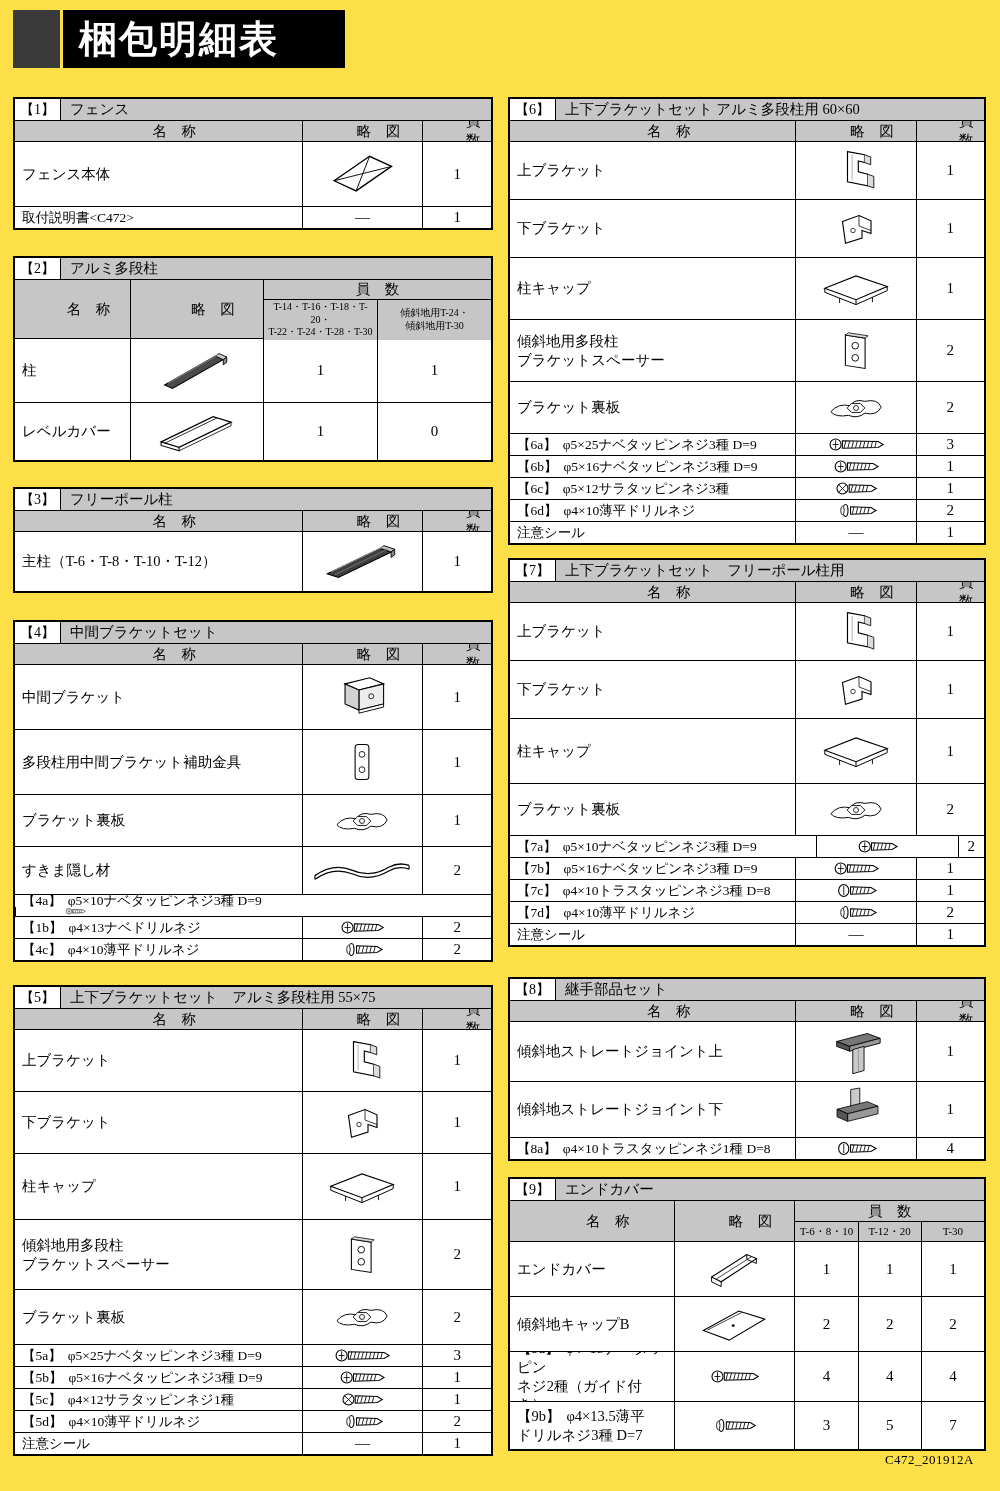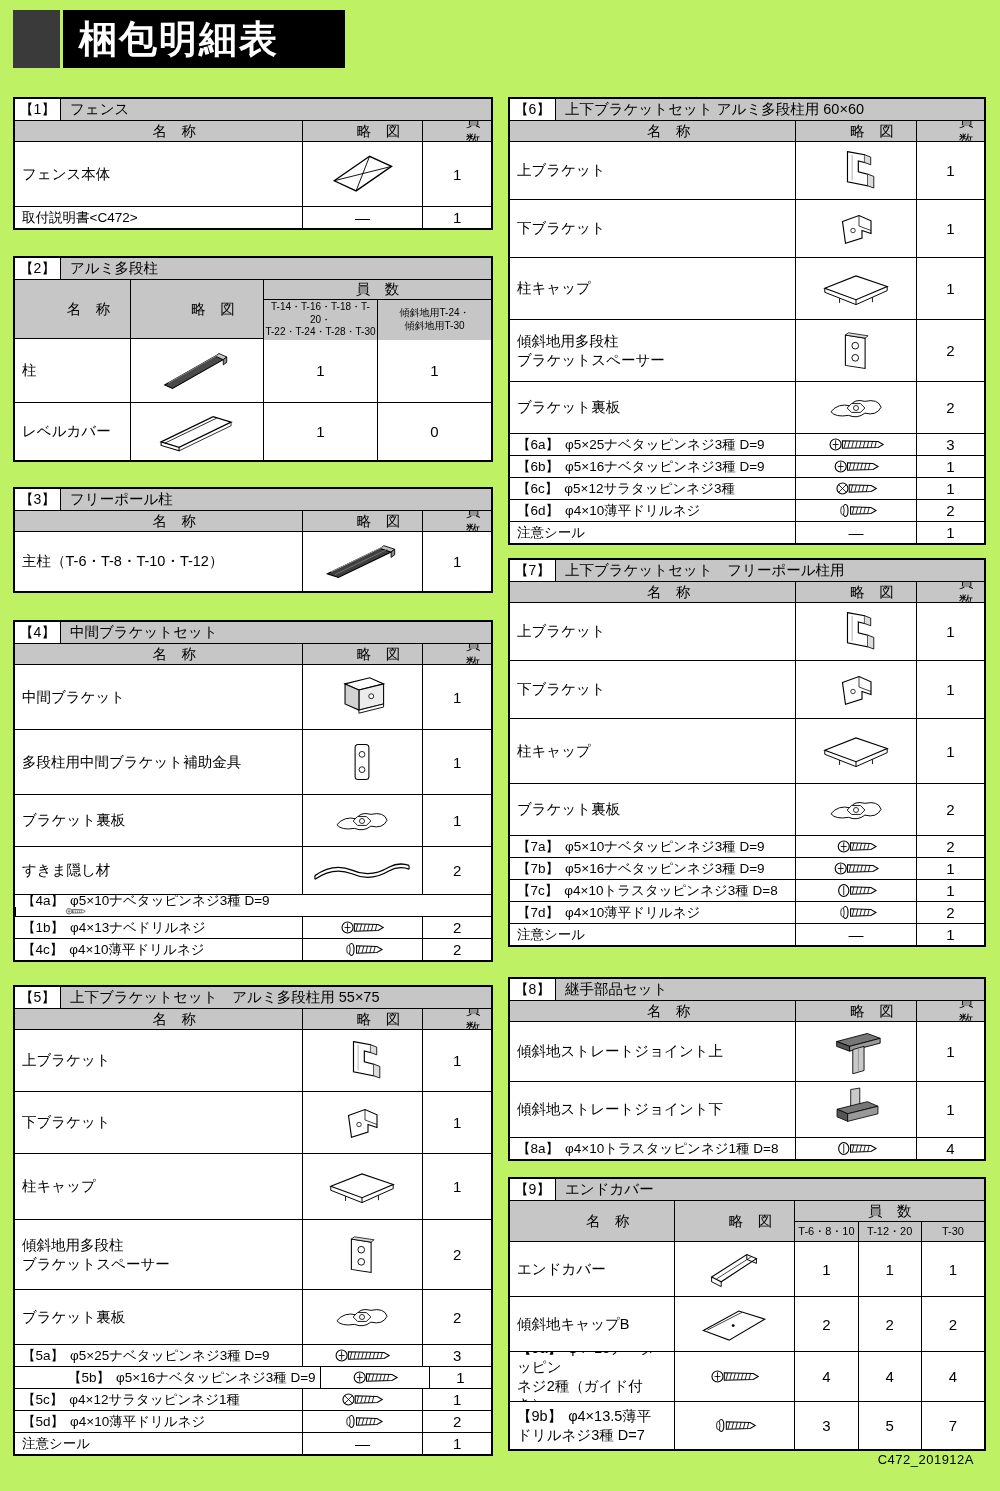--- a/index.html
+++ b/index.html
@@ -2,21 +2,21 @@
 <html><head>
 <meta charset="utf-8">
 <style>
   * { box-sizing: border-box; margin: 0; padding: 0; }
   html,body { background:#fff; }
   body {
     width: 1000px; height: 1491px;
     font-family: "Liberation Sans", "DejaVu Sans", sans-serif;
     color: #000;
   }
-  .page { position: relative; width: 1000px; height: 1491px; background: #bef264; overflow: hidden; }
+  .page { position: relative; width: 1000px; height: 1491px; background: #fde047; overflow: hidden; font-family: Liberation Serif, serif; }
 
   
   .header { position: absolute; top: 10px; left: 13px; display: flex; height: 58px; }
   .header-accent { width: 47px; height: 58px; background: #3a3a3a; margin-right: 3px; }
   .header-bar { background: #000; height: 58px; display: flex; align-items: center; padding: 0 66px 0 16px; }
   .header-title { color: #fff; font-size: 38px; font-weight: bold; letter-spacing: 2px; }
 
   
   .col { position: absolute; top: 97px; }
   .col-left  { left: 13px;  width: 480px; }
@@ -420,21 +420,21 @@
               <line x1="35.5" y1="6" x2="33.5" y2="14" stroke="#000" stroke-width="1"></line>
               <line x1="40" y1="6" x2="38" y2="14" stroke="#000" stroke-width="1"></line>
               <line x1="44.5" y1="6" x2="42.5" y2="14" stroke="#000" stroke-width="1"></line>
               <line x1="49" y1="6" x2="47" y2="14" stroke="#000" stroke-width="1"></line>
               <line x1="53.5" y1="6" x2="51.5" y2="14" stroke="#000" stroke-width="1"></line>
               <line x1="58" y1="6" x2="56" y2="14" stroke="#000" stroke-width="1"></line>
             </svg>
           </div>
           <div class="tcell c-qty qty-cell">3</div>
         </div>
-        <div class="trow small" style="height: 22px; padding-left: 46px;">
+        <div class="trow small" style="height: 22px;">
           <div class="tcell c-name name-cell">
             <div class="name-inner"><span class="row-id">【5b】</span><span class="name-text">φ5×16ナベタッピンネジ3種 D=9</span></div>
           </div>
           <div class="tcell c-sketch sketch-cell">
             <svg viewBox="0 0 56 20" width="48" height="17">
               <circle cx="10" cy="10" r="6.5" fill="#fff" stroke="#000" stroke-width="1.3"></circle>
               <line x1="10" y1="5" x2="10" y2="15" stroke="#000" stroke-width="1"></line>
               <line x1="6.5" y1="10" x2="13.5" y2="10" stroke="#000" stroke-width="1"></line>
               <path d="M18,5.5 L48,6.5 L54,10 L48,13.5 L18,14.5 Z" fill="#fff" stroke="#000" stroke-width="1.2"></path>
               <line x1="22" y1="6" x2="20" y2="14" stroke="#000" stroke-width="1"></line>
@@ -720,21 +720,21 @@
           </div>
           <div class="tcell c-sketch sketch-cell">
             <svg width="62" height="32" viewBox="0 0 84 42">
               <path d="M8,26 Q18,14 34,18 Q40,8 54,12 Q72,8 76,20 Q70,32 54,28 Q44,36 32,31 Q14,34 8,26 Z" fill="#fff" stroke="#000" stroke-width="1.3"></path>
               <polygon points="36,15 48,15 54,21 48,27 36,27 30,21" fill="#fff" stroke="#000" stroke-width="1.2"></polygon>
               <circle cx="42" cy="21" r="3.4" fill="#fff" stroke="#000" stroke-width="1.1"></circle>
             </svg>
           </div>
           <div class="tcell c-qty qty-cell">2</div>
         </div>
-        <div class="trow small" style="height: 22px;">
+        <div class="trow small" style="height: 22px; gap: 21px;">
           <div class="tcell c-name name-cell">
             <div class="name-inner"><span class="row-id">【7a】</span><span class="name-text">φ5×10ナベタッピンネジ3種 D=9</span></div>
           </div>
           <div class="tcell c-sketch sketch-cell">
             <svg viewBox="0 0 50 20" width="43" height="17">
               <circle cx="10" cy="10" r="6.5" fill="#fff" stroke="#000" stroke-width="1.3"></circle>
               <line x1="10" y1="5" x2="10" y2="15" stroke="#000" stroke-width="1"></line>
               <line x1="6.5" y1="10" x2="13.5" y2="10" stroke="#000" stroke-width="1"></line>
               <path d="M18,5.5 L42,6.5 L48,10 L42,13.5 L18,14.5 Z" fill="#fff" stroke="#000" stroke-width="1.2"></path>
               <line x1="22" y1="6" x2="20" y2="14" stroke="#000" stroke-width="1"></line>

